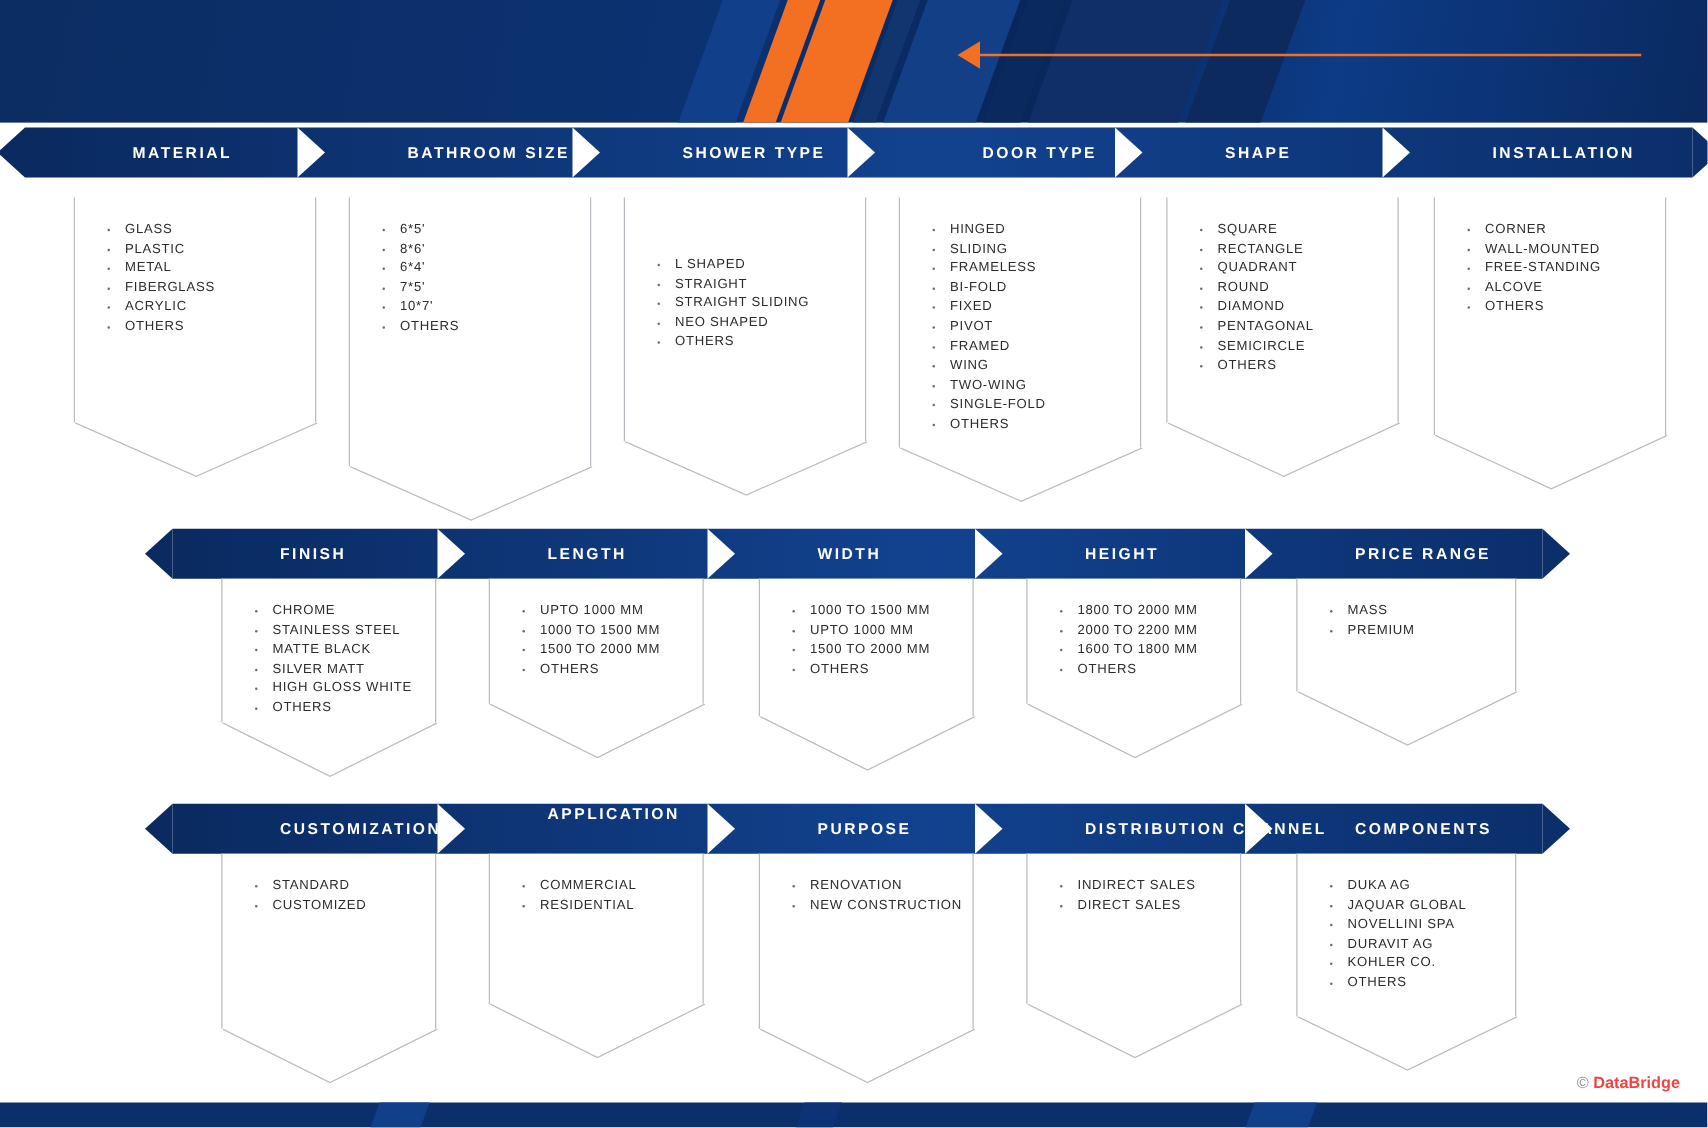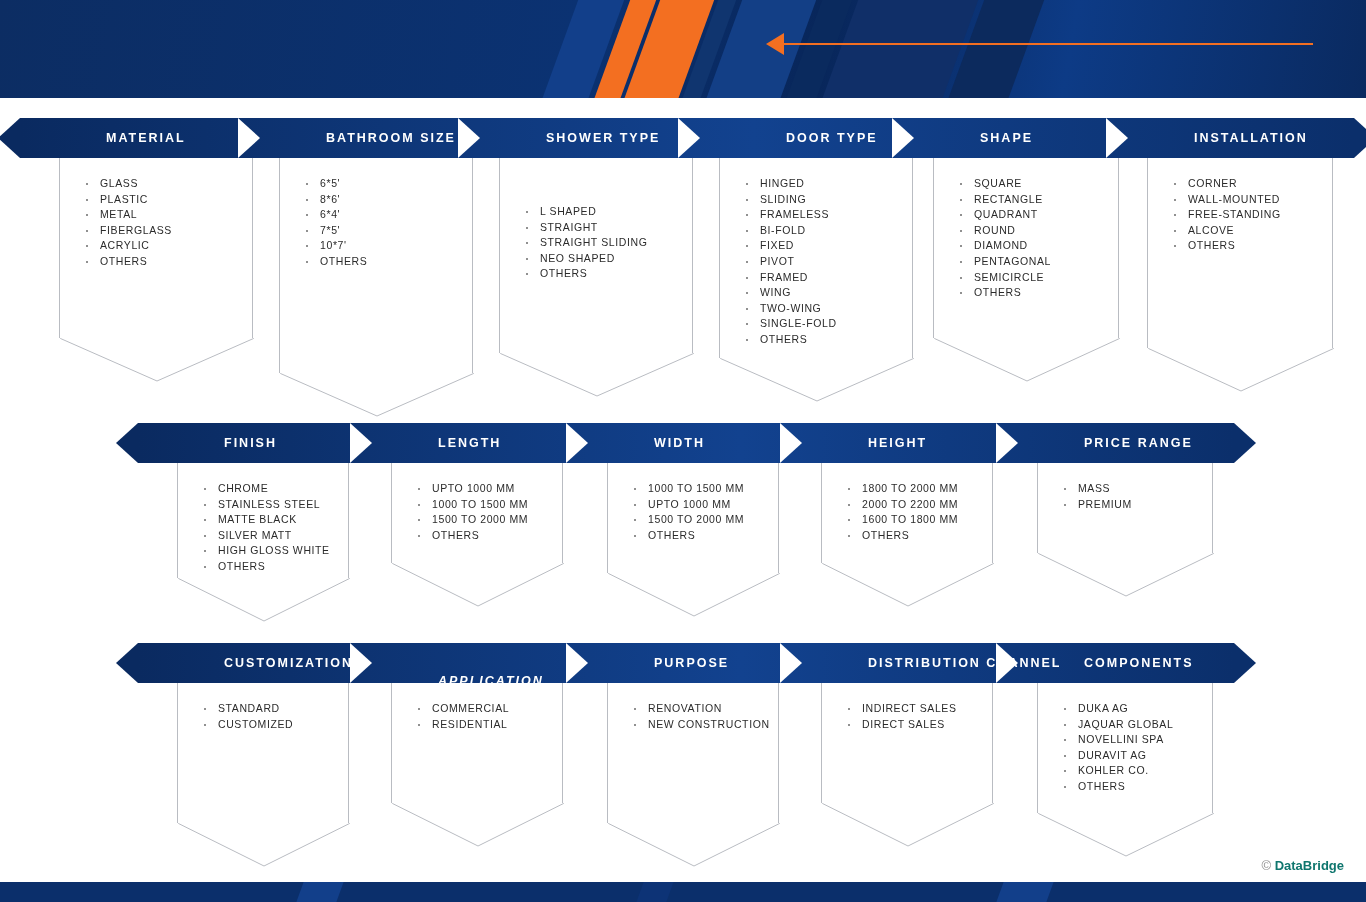--- a/index.html
+++ b/index.html
@@ -84,21 +84,21 @@
   .f1 { left: 300px; width: 40px; background: #123f8a; }
   .f2 { left: 640px; width: 30px; background: #0d3376; }
   .f3 { left: 1000px; width: 50px; background: #123f8a; }
 
   .credit {
     position: absolute;
     right: 22px; top: 858px;
     font-size: 13px;
     color: #8d8d8d;
   }
-  .credit b { color: #0f766e; font-weight: bold; }
+  .credit b { color: #ef4444; font-weight: bold; }
 
   
   .banner {
     position: absolute;
     height: 40px;
     background: linear-gradient(90deg, #0a2a60 0%, #12428f 55%, #0b2f6b 100%);
     display: flex;
     align-items: center;
   }
   .banner-label {
@@ -184,21 +184,21 @@
   <div class="stripe s4"></div>
   <div class="stripe s6"></div>
   <div class="stripe s7"></div>
   <div class="stripe s8"></div>
   <div class="stripe s9"></div>
   <div class="arrow-line"></div>
   <div class="arrow-head"></div>
 </div>
 
 <div id="diagram">
-    <div class="banner" style="left: 20px; top: 118px; width: 1334px;">
+    <div class="banner" style="left: 20px; top: 102px; width: 1334px;">
       <div class="banner-notch-left"></div>
       <div class="banner-notch-right"></div>
       <div class="banner-label" style="position: absolute; left: 86px; top: 13px;">MATERIAL</div>
       <div class="banner-cut" style="left: 218px;"></div>
       <div class="banner-label" style="position: absolute; left: 306px; top: 13px;">BATHROOM SIZE</div>
       <div class="banner-cut" style="left: 438px;"></div>
       <div class="banner-label" style="position: absolute; left: 526px; top: 13px;">SHOWER TYPE</div>
       <div class="banner-cut" style="left: 658px;"></div>
       <div class="banner-label" style="position: absolute; left: 746px; top: 13px; margin-left: 20px;">DOOR TYPE</div>
       <div class="banner-cut" style="left: 872px;"></div>
@@ -388,21 +388,21 @@
       <ul class="bullets" style="left: 20px; top: 18px;">
         <li>MASS</li>
         <li>PREMIUM</li>
       </ul>
     </div>
     <div class="banner" style="left: 138px; top: 643px; width: 1096px;">
       <div class="banner-notch-left"></div>
       <div class="banner-notch-right"></div>
       <div class="banner-label" style="position: absolute; left: 86px; top: 13px;">CUSTOMIZATION</div>
       <div class="banner-cut" style="left: 212px;"></div>
-      <div class="banner-label" style="position: absolute; left: 300px; top: 31px; font-style: italic;">APPLICATION</div>
+      <div class="banner-label" style="position: absolute; left: 300px; top: 1px;">APPLICATION</div>
       <div class="banner-cut" style="left: 428px;"></div>
       <div class="banner-label" style="position: absolute; left: 516px; top: 13px;">PURPOSE</div>
       <div class="banner-cut" style="left: 642px;"></div>
       <div class="banner-label" style="position: absolute; left: 730px; top: 13px;">DISTRIBUTION CHANNEL</div>
       <div class="banner-cut" style="left: 858px;"></div>
       <div class="banner-label" style="position: absolute; left: 946px; top: 13px;">COMPONENTS</div>
     </div>
     <div style="position: absolute; left: 178px; top: 683px; width: 172px;">
       <div class="tag-body" style="width: 172px; height: 140px;"></div>
       <div class="tag-point" style="top: 140px; height: 44px;">

